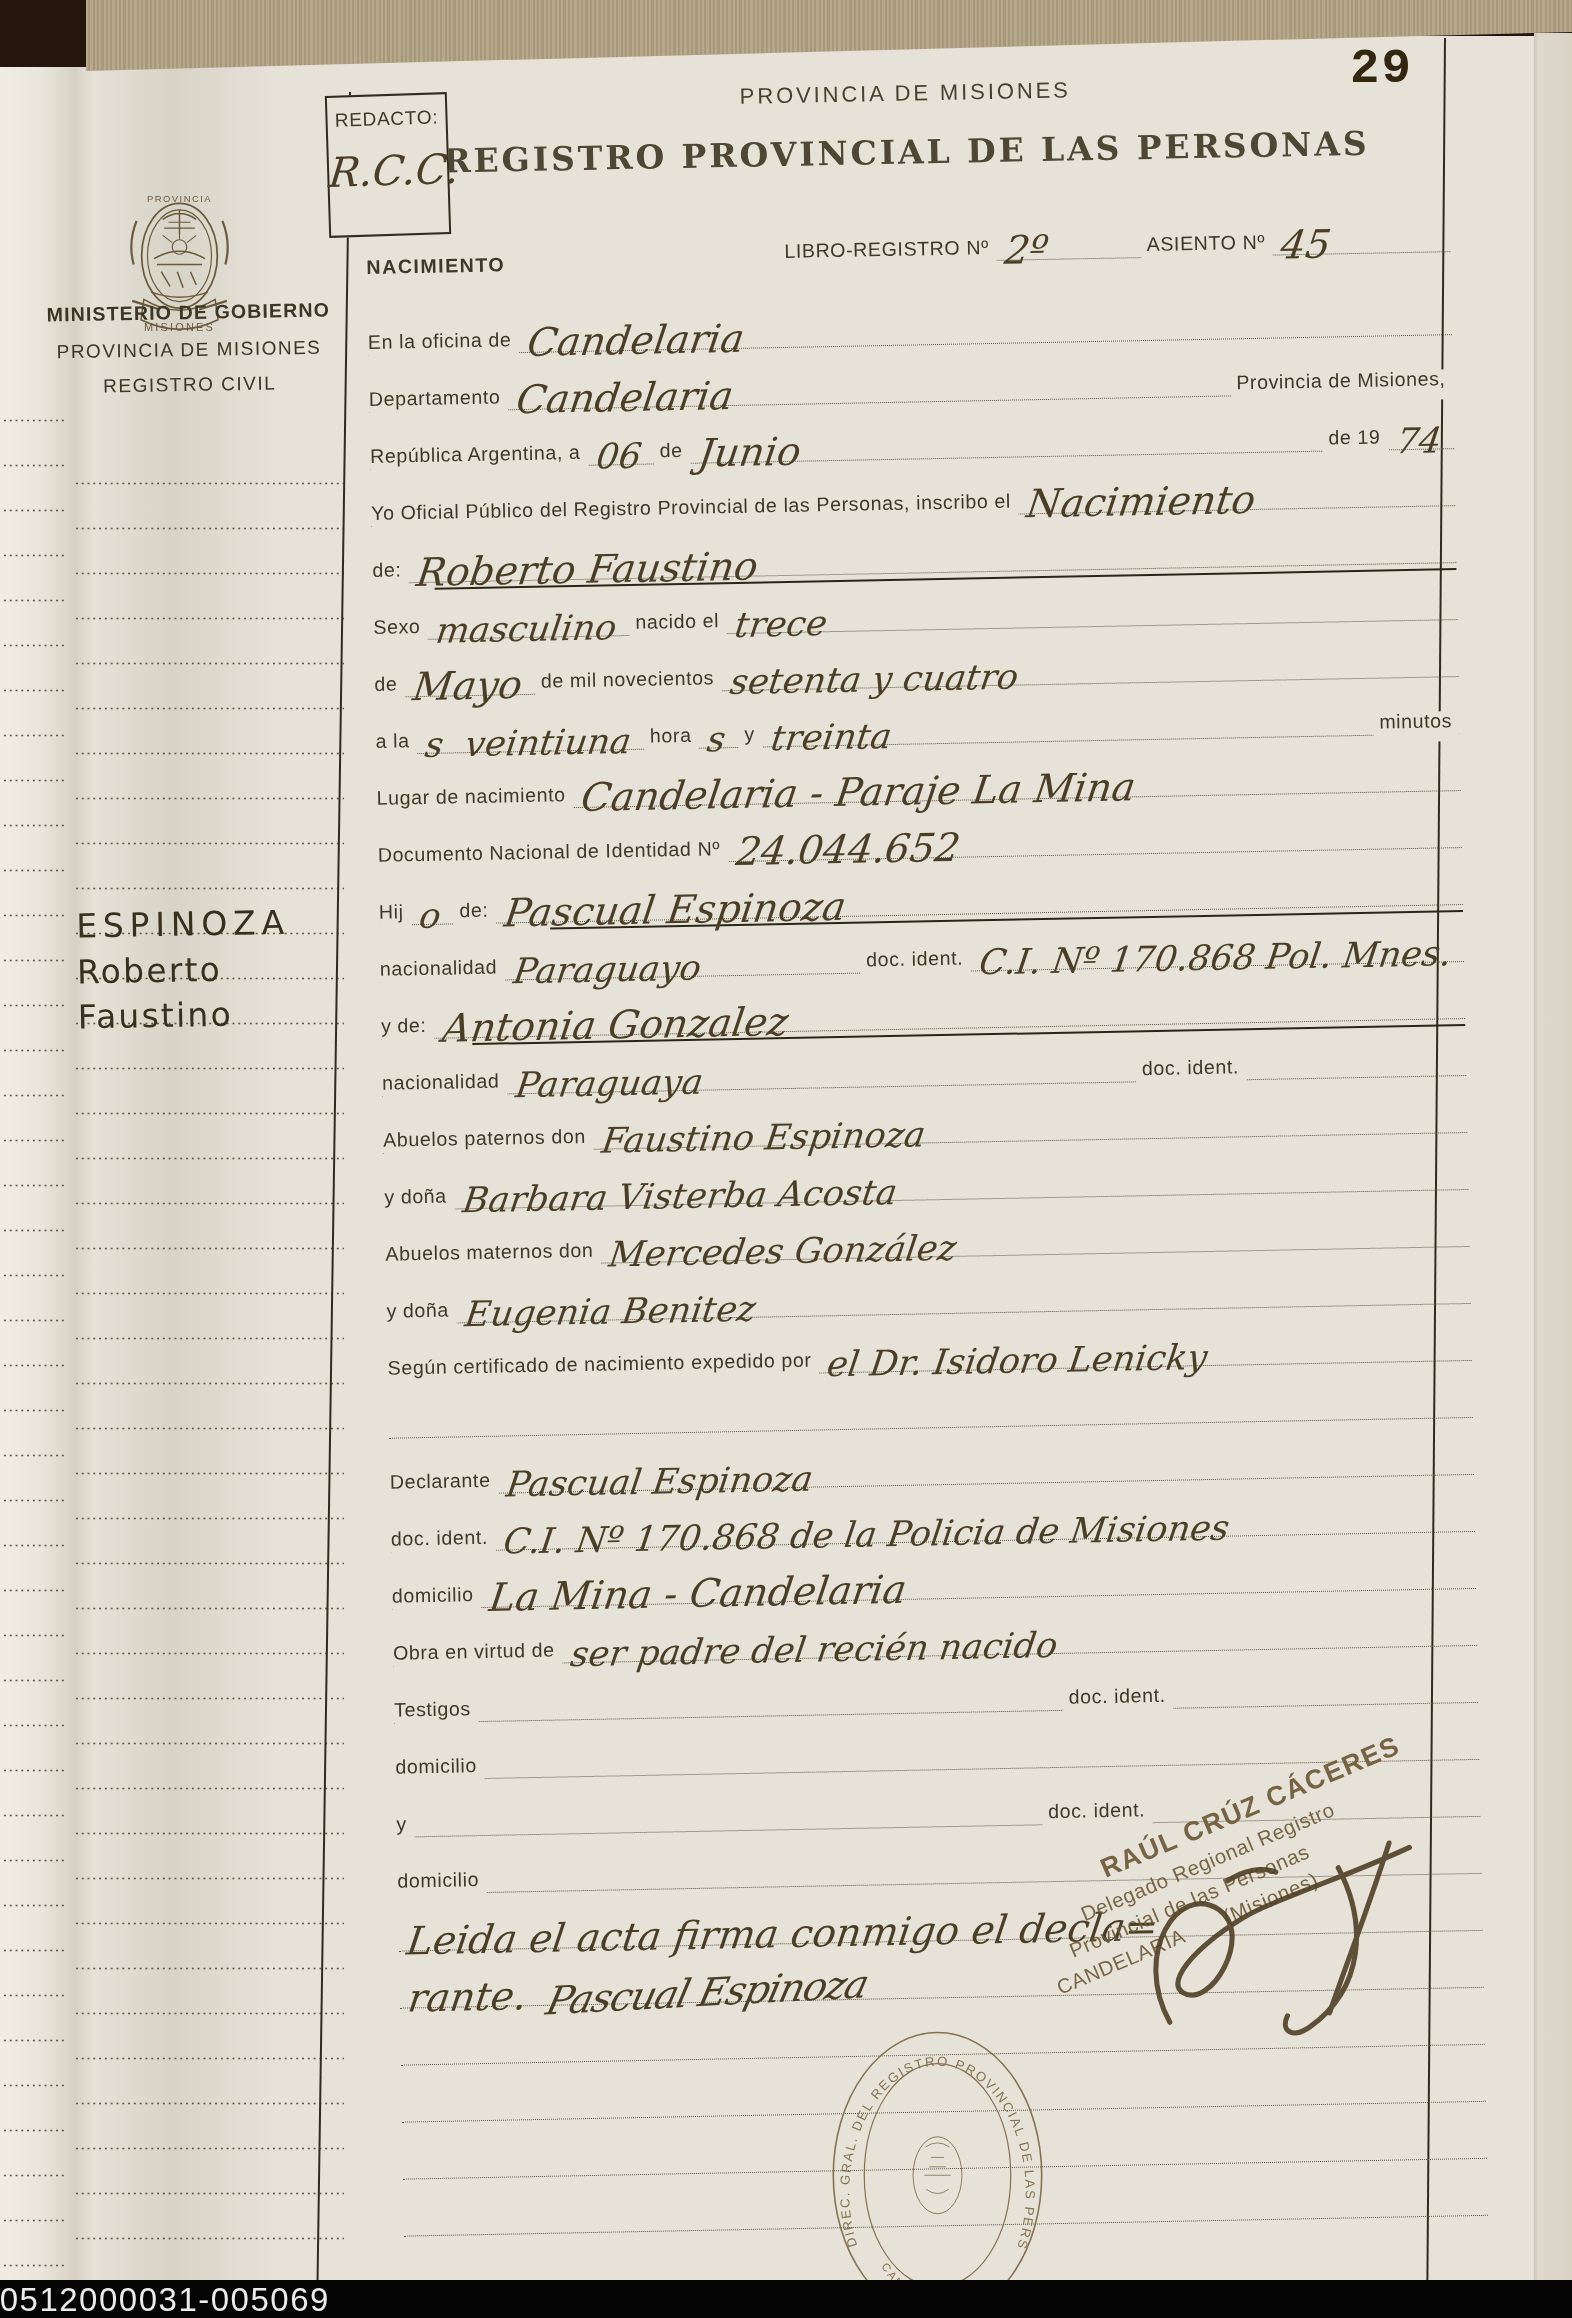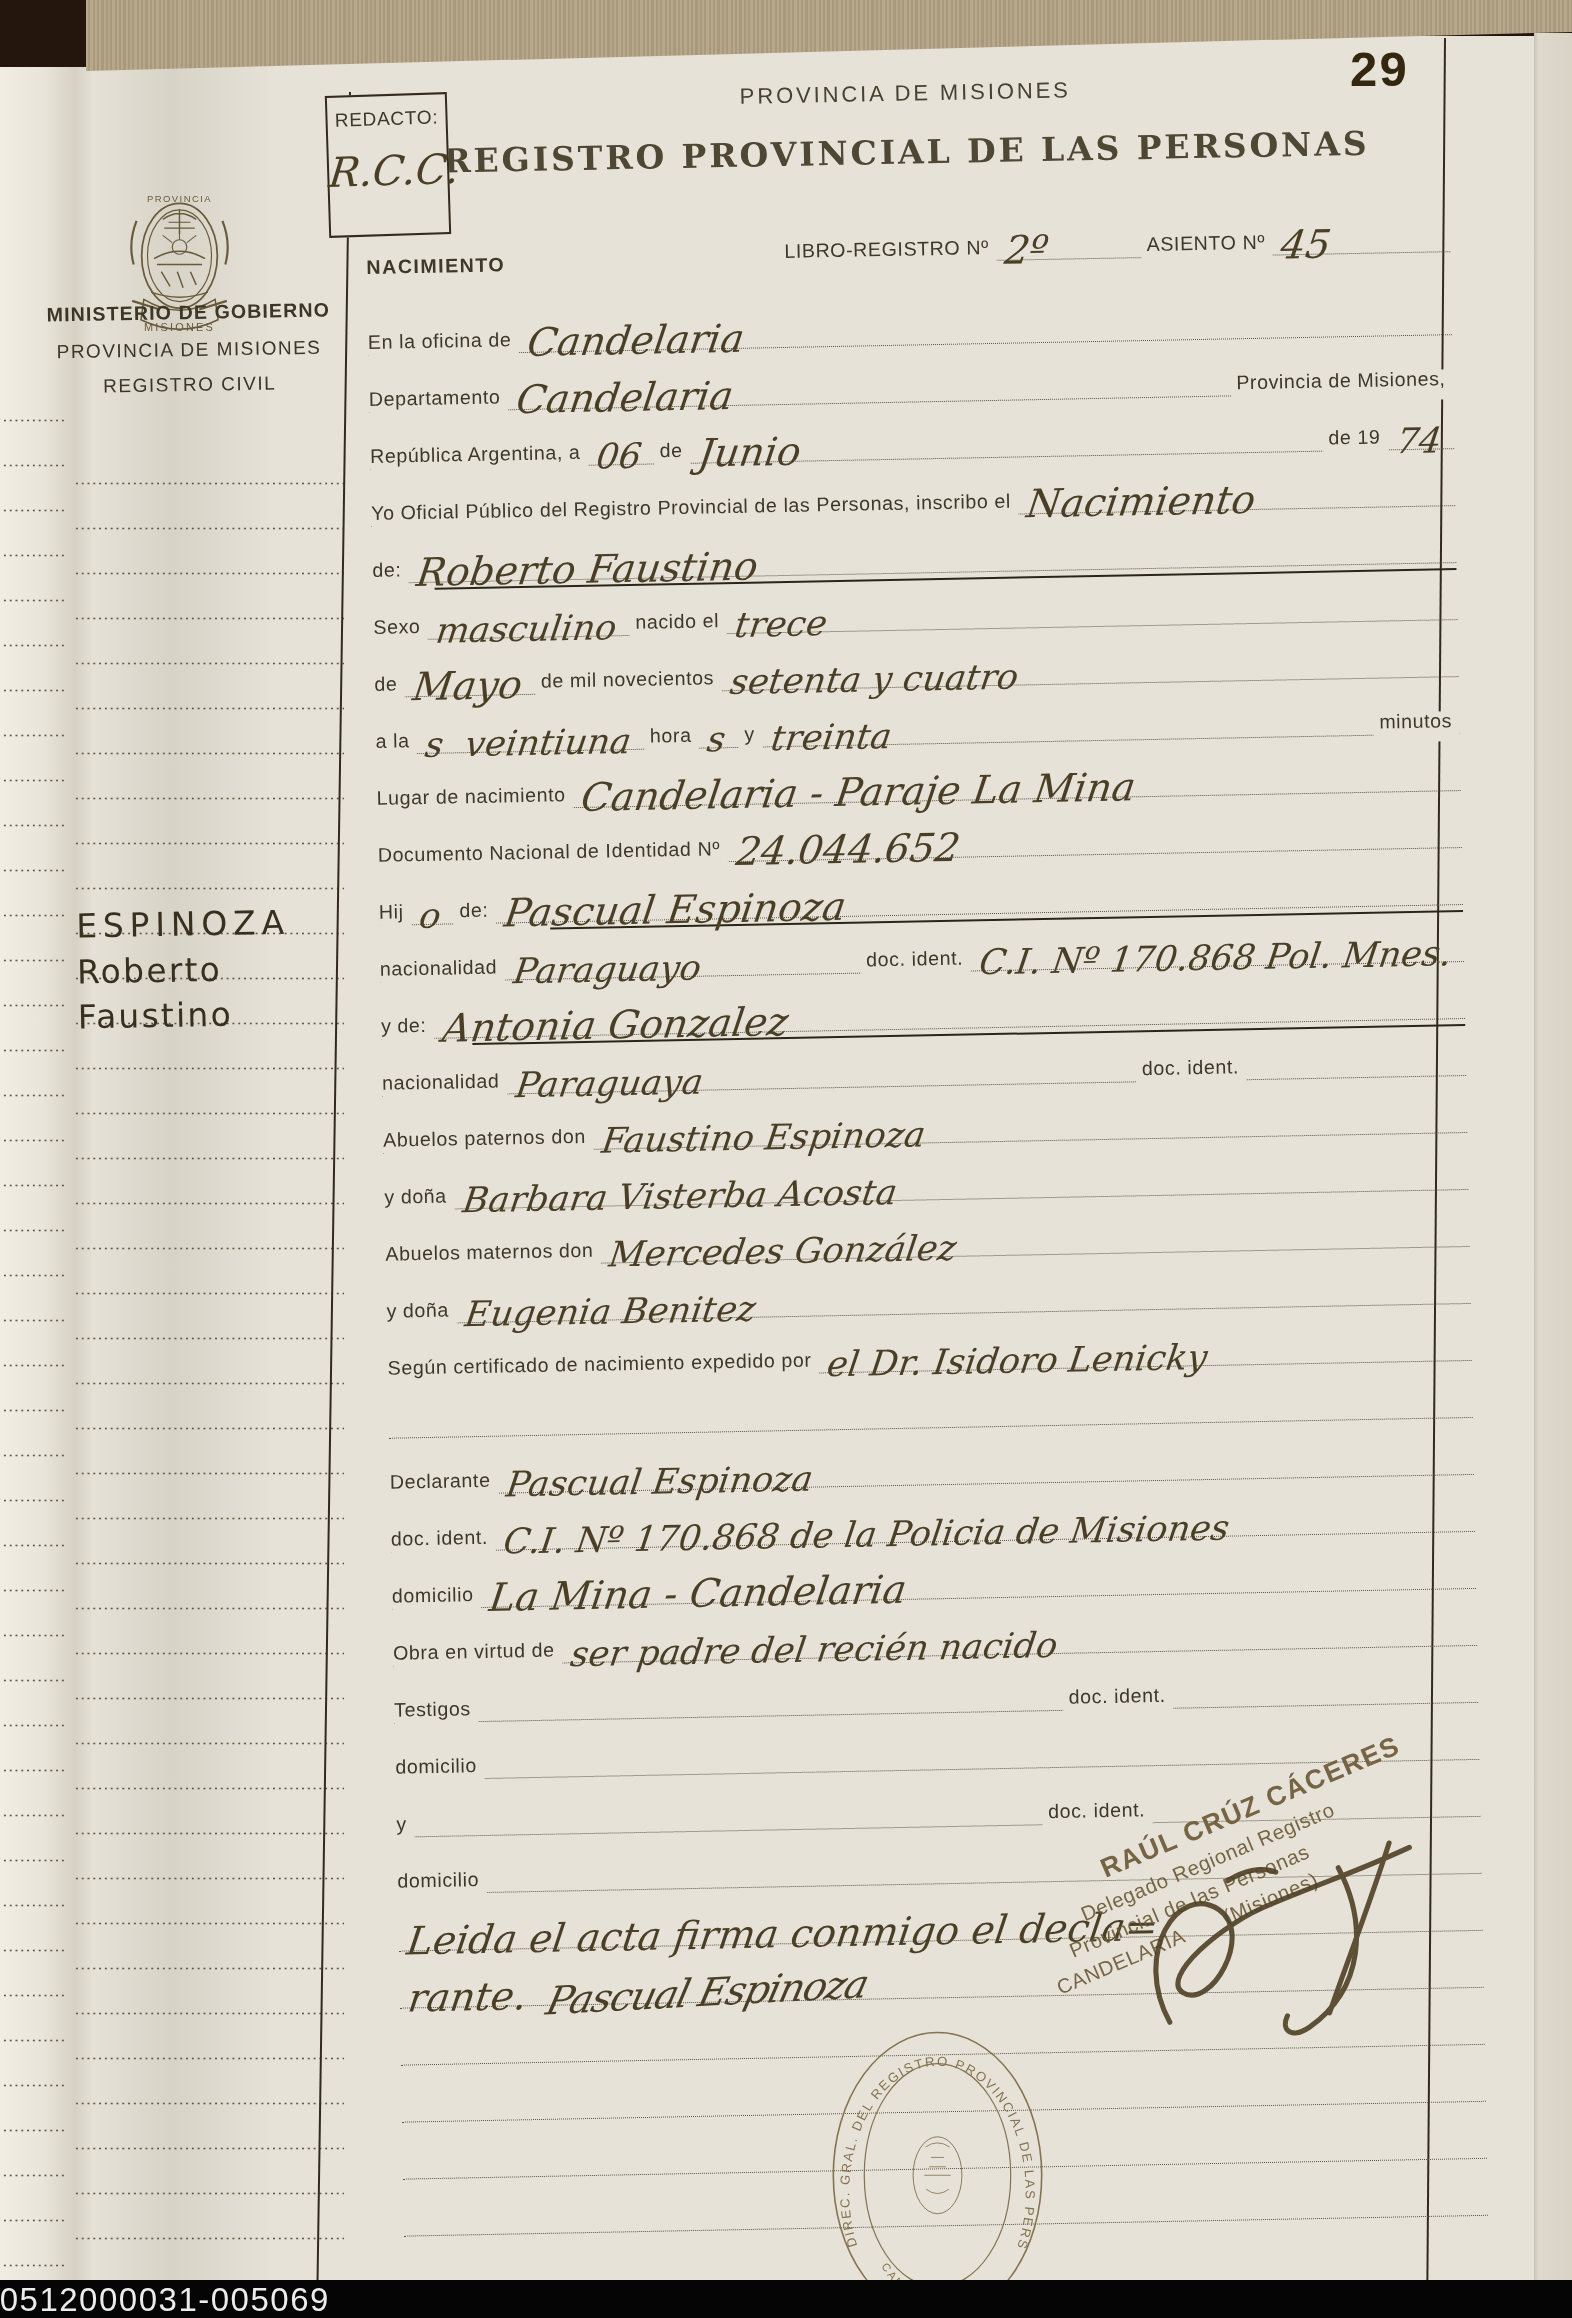--- a/index.html
+++ b/index.html
@@ -30,21 +30,21 @@
   .dotgrid{position:absolute;z-index:3;
     background-image:radial-gradient(circle,#5f5645 0.9px,rgba(0,0,0,0) 1.2px);
     background-size:5.8px 45px;background-position:0 39px;}
   #dots-outer{left:1.5px;top:404px;width:64px;height:1875px;}
   #dots-inner{left:74px;top:467px;width:270px;height:1811px;}
   
   .vrule{position:absolute;width:2.2px;background:var(--rule);z-index:3;transform-origin:top left;}
   #rule-left{left:349px;top:92px;height:2191px;transform:rotate(0.85deg);}
   #rule-right{left:1444px;top:38px;height:2244px;transform:rotate(0.45deg);}
   
-  #pagenum{position:absolute;left:1350px;top:41px;z-index:4;font-family:Liberation Sans, sans-serif;
+  #pagenum{position:absolute;left:1350px;top:41px;z-index:4;font-family:Liberation Mono, monospace;
     font-weight:bold;font-size:49px;color:#33270f;letter-spacing:2.2px;}
   
   #letterhead{position:absolute;left:26px;top:301px;width:326px;z-index:4;text-align:center;
     color:#3c3626;transform:rotate(-1deg);}
   #letterhead .lh1{font-size:19.6px;font-weight:bold;letter-spacing:1.1px;}
   #letterhead .lh2{font-size:19px;letter-spacing:1.5px;margin-top:14.5px;}
   #letterhead .lh3{font-size:19px;letter-spacing:1.5px;margin-top:13px;}
   #seal{position:absolute;left:122px;top:177px;z-index:4;}
   
   #margin-note{position:absolute;left:77px;top:901px;width:276px;z-index:4;

